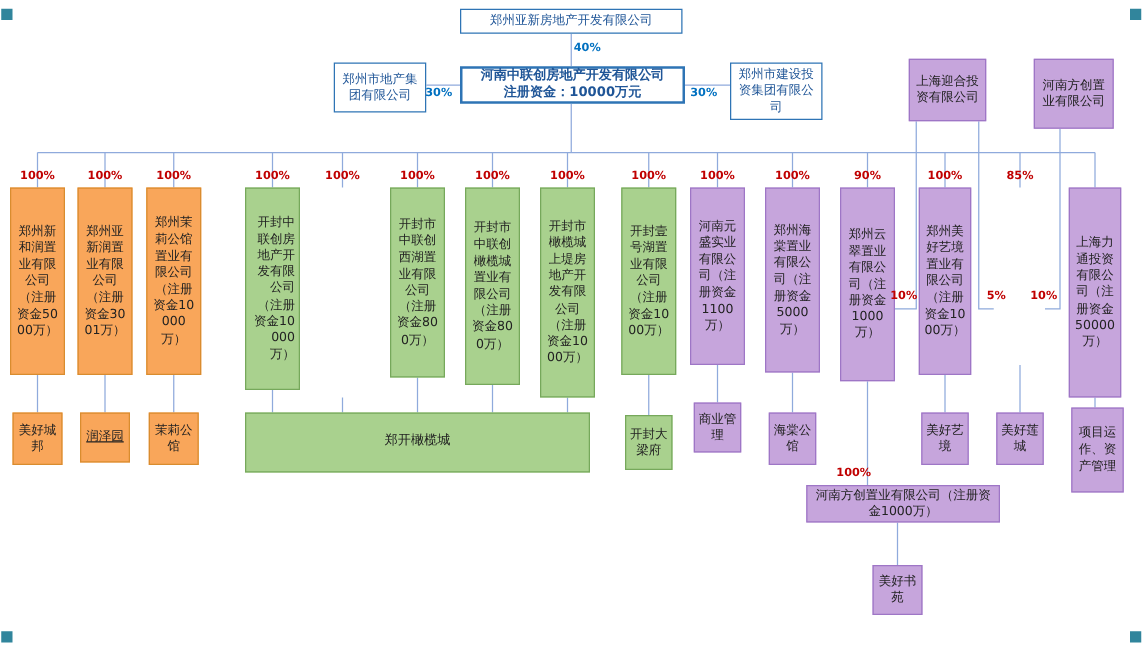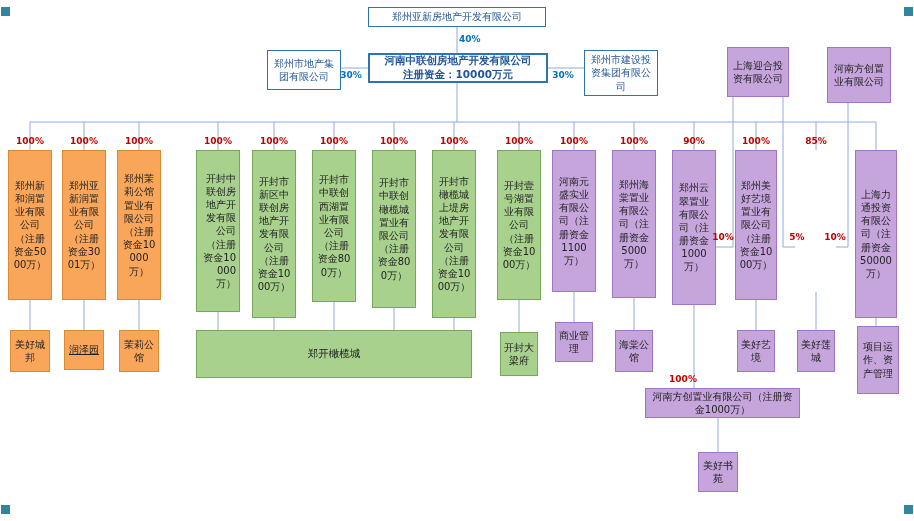--- a/index.html
+++ b/index.html
@@ -18,21 +18,21 @@
   .green{background:var(--green-fill,#A9D18E);border-color:var(--green-border,#76A85B);}
   .purple{background:var(--purple-fill,#C6A5DC);border-color:var(--purple-border,#9E76C6);}
   .bluebox{background:#fff;border-color:var(--blue-border,#2E74B5);color:var(--blue-text,#1F5597);}
   .mainbox{border-width:2px;font-weight:bold;font-size:10.5px;flex-direction:column;}
   .pct{
     position:absolute;z-index:3;font-size:9px;font-weight:bold;
     color:var(--pct-red,#C00000);width:30px;text-align:center;
   }
   .pct-blue{color:var(--pct-blue,#0070C0);}
   .corner{position:absolute;width:9px;height:9px;background:var(--teal,#31859C);z-index:4;}
-  .wide{word-break:normal;font-size:10.5px;}
+  .wide{word-break:normal;font-size:10.5px;font-family:Liberation Mono, monospace;}
 </style>
 </head>
 <body>
 
 <div class="canvas">
 
   <svg class="wires" width="914" height="521" viewBox="0 0 914 521" fill="none" stroke="#8FAADC" stroke-width="1">
     <polyline points="457,27 457,53"></polyline>
     <polyline points="341,68 368,68"></polyline>
     <polyline points="548,68 584,68"></polyline>
@@ -112,21 +112,20 @@
   <span class="pct" style="left:559px;top:136px;">100%</span>
   <span class="pct" style="left:619px;top:136px;">100%</span>
   <span class="pct" style="left:679px;top:136px;">90%</span>
   <span class="pct" style="left:741px;top:136px;">100%</span>
   <span class="pct" style="left:801px;top:136px;">85%</span>
 
   <div class="node orange" style="left:8px;top:150px;width:44px;height:150px;">郑州新和润置业有限公司（注册资金5000万）</div>
   <div class="node orange" style="left:62px;top:150px;width:44px;height:150px;">郑州亚新润置业有限公司（注册资金3001万）</div>
   <div class="node orange" style="left:117px;top:150px;width:44px;height:150px;">郑州茉莉公馆置业有限公司（注册资金10000万）</div>
   <div class="node green" style="left:196px;top:150px;width:44px;height:162px;text-align:right;">开封中联创房地产开发有限公司（注册资金10000万）</div>
-  <div class="node green" style="left:252px;top:150px;width:44px;height:168px;">开封市新区中联创房地产开发有限公司（注册资金1000万）</div>
   <div class="node green" style="left:312px;top:150px;width:44px;height:152px;">开封市中联创西湖置业有限公司（注册资金800万）</div>
   <div class="node green" style="left:372px;top:150px;width:44px;height:158px;">开封市中联创橄榄城置业有限公司（注册资金800万）</div>
   <div class="node green" style="left:432px;top:150px;width:44px;height:168px;">开封市橄榄城上堤房地产开发有限公司（注册资金1000万）</div>
   <div class="node green" style="left:497px;top:150px;width:44px;height:150px;">开封壹号湖置业有限公司（注册资金1000万）</div>
   <div class="node purple" style="left:552px;top:150px;width:44px;height:142px;">河南元盛实业有限公司（注册资金1100万）</div>
   <div class="node purple" style="left:612px;top:150px;width:44px;height:148px;">郑州海棠置业有限公司（注册资金5000万）</div>
   <div class="node purple" style="left:672px;top:150px;width:44px;height:155px;">郑州云翠置业有限公司（注册资金1000万）</div>
   <div class="node purple" style="left:735px;top:150px;width:42px;height:150px;">郑州美好艺境置业有限公司（注册资金1000万）</div>
   <div class="node purple" style="left:855px;top:150px;width:42px;height:168px;">上海力通投资有限公司（注册资金50000万）</div>
 

